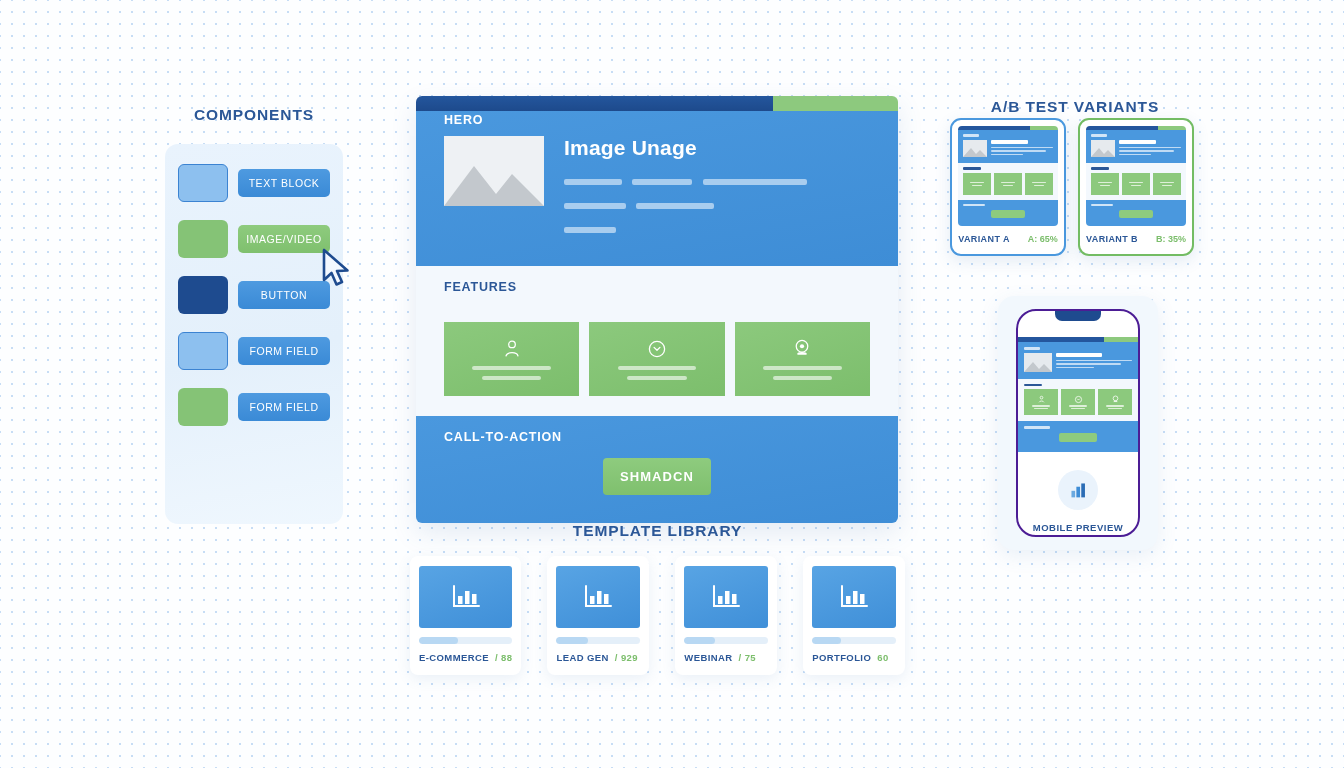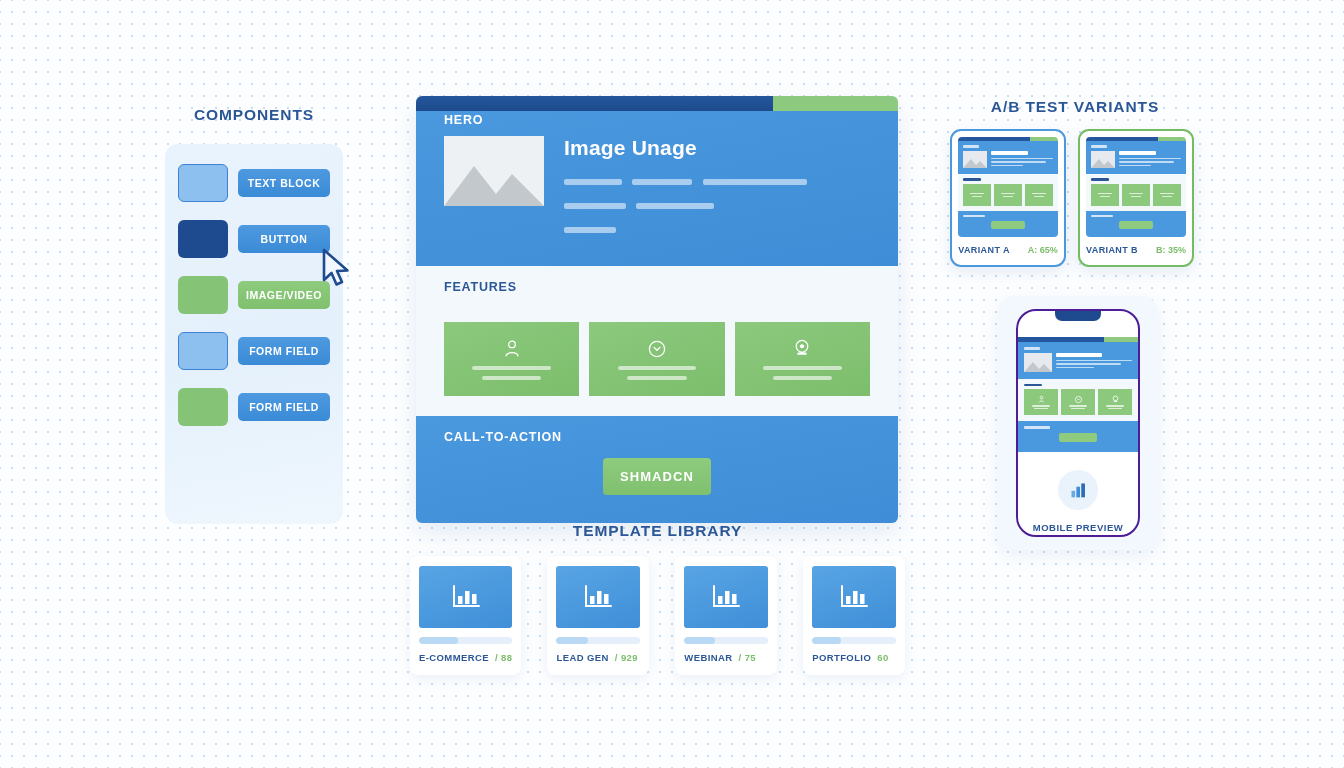--- a/index.html
+++ b/index.html
@@ -34,21 +34,21 @@
   .comp-row { display: flex; align-items: center; gap: 10px; margin-bottom: 18px; }
   .comp-swatch {
     width: 50px; height: 38px; border-radius: 6px; flex: none;
   }
   .sw-lightblue { background:#8dc0ef; border:1.6px solid #3b83d2; }
   .sw-green     { background:#85c376; }
   .sw-darkblue  { background:#1e4b8f; }
   .comp-pill {
     height: 28px; border-radius: 5px; flex: 1;
     display: flex; align-items: center; justify-content: center;
-    color: #fff; font-size: 10.5px; font-weight: bold; letter-spacing: .55px;
+    color: #fff; font-size: 10.5px; font-weight: normal; letter-spacing: .55px;
     white-space: nowrap;
   }
   .pill-blue  { background: linear-gradient(180deg,#4e9ae0,#3a8ad6); }
   .pill-green { background: linear-gradient(180deg,#8ecb7e,#7fc06e); }
 
   
   #cursor-pointer { position: absolute; left: 320px; top: 247px; width: 34px; height: 42px; }
 
   
   #canvas-panel {
@@ -115,21 +115,21 @@
     display:flex; align-items:center; justify-content:center;
   }
   .tpl-progress { height:7px; background:#e4eff9; border-radius:4px; margin:9px 0 8px 0; overflow:hidden; }
   .tpl-progress > i { display:block; height:100%; background:#b8d8f3; border-radius:4px; }
   .tpl-meta { font-size:9.5px; font-weight:bold; letter-spacing:.4px; white-space:nowrap; }
   .tpl-name { color:#2b5797; }
   .tpl-stat { color:#7cbe6c; margin-left: 3px; }
 
   
   #ab-panel { position:absolute; left:950px; top:98px; width:250px; }
-  #ab-title { margin-bottom: 13px; }
+  #ab-title { margin-bottom: 2px; }
   .ab-grid { display:flex; gap: 12px; }
   .ab-card {
     width: 116px; background:#fff; border-radius:11px; padding:6px;
     box-shadow: 0 5px 16px rgba(70,120,180,.14);
   }
   .ab-card.sel-a { border:2.5px solid #4a98de; }
   .ab-card.sel-b { border:2.5px solid #73bc63; }
   .mini-wire { border-radius:4px; overflow:hidden; }
   .mw-topbar { display:flex; height:4px; }
   .mw-topbar .d { background:#24569d; width:72%; }
@@ -181,27 +181,27 @@
   <div id="components-panel">
     <div class="sect-title" id="components-title">COMPONENTS</div>
     <div class="comp-card">
 
       <div class="comp-row">
         <div class="comp-swatch sw-lightblue"></div>
         <div class="comp-pill pill-blue">TEXT BLOCK</div>
       </div>
 
       <div class="comp-row">
+        <div class="comp-swatch sw-green"></div>
+        <div class="comp-pill pill-green">IMAGE/VIDEO</div>
+      </div>
+
+      <div class="comp-row">
         <div class="comp-swatch sw-darkblue"></div>
         <div class="comp-pill pill-blue">BUTTON</div>
-      </div>
-
-      <div class="comp-row">
-        <div class="comp-swatch sw-green"></div>
-        <div class="comp-pill pill-green">IMAGE/VIDEO</div>
       </div>
 
       <div class="comp-row">
         <div class="comp-swatch sw-lightblue"></div>
         <div class="comp-pill pill-blue">FORM FIELD</div>
       </div>
 
       <div class="comp-row">
         <div class="comp-swatch sw-green"></div>
         <div class="comp-pill pill-blue">FORM FIELD</div>

